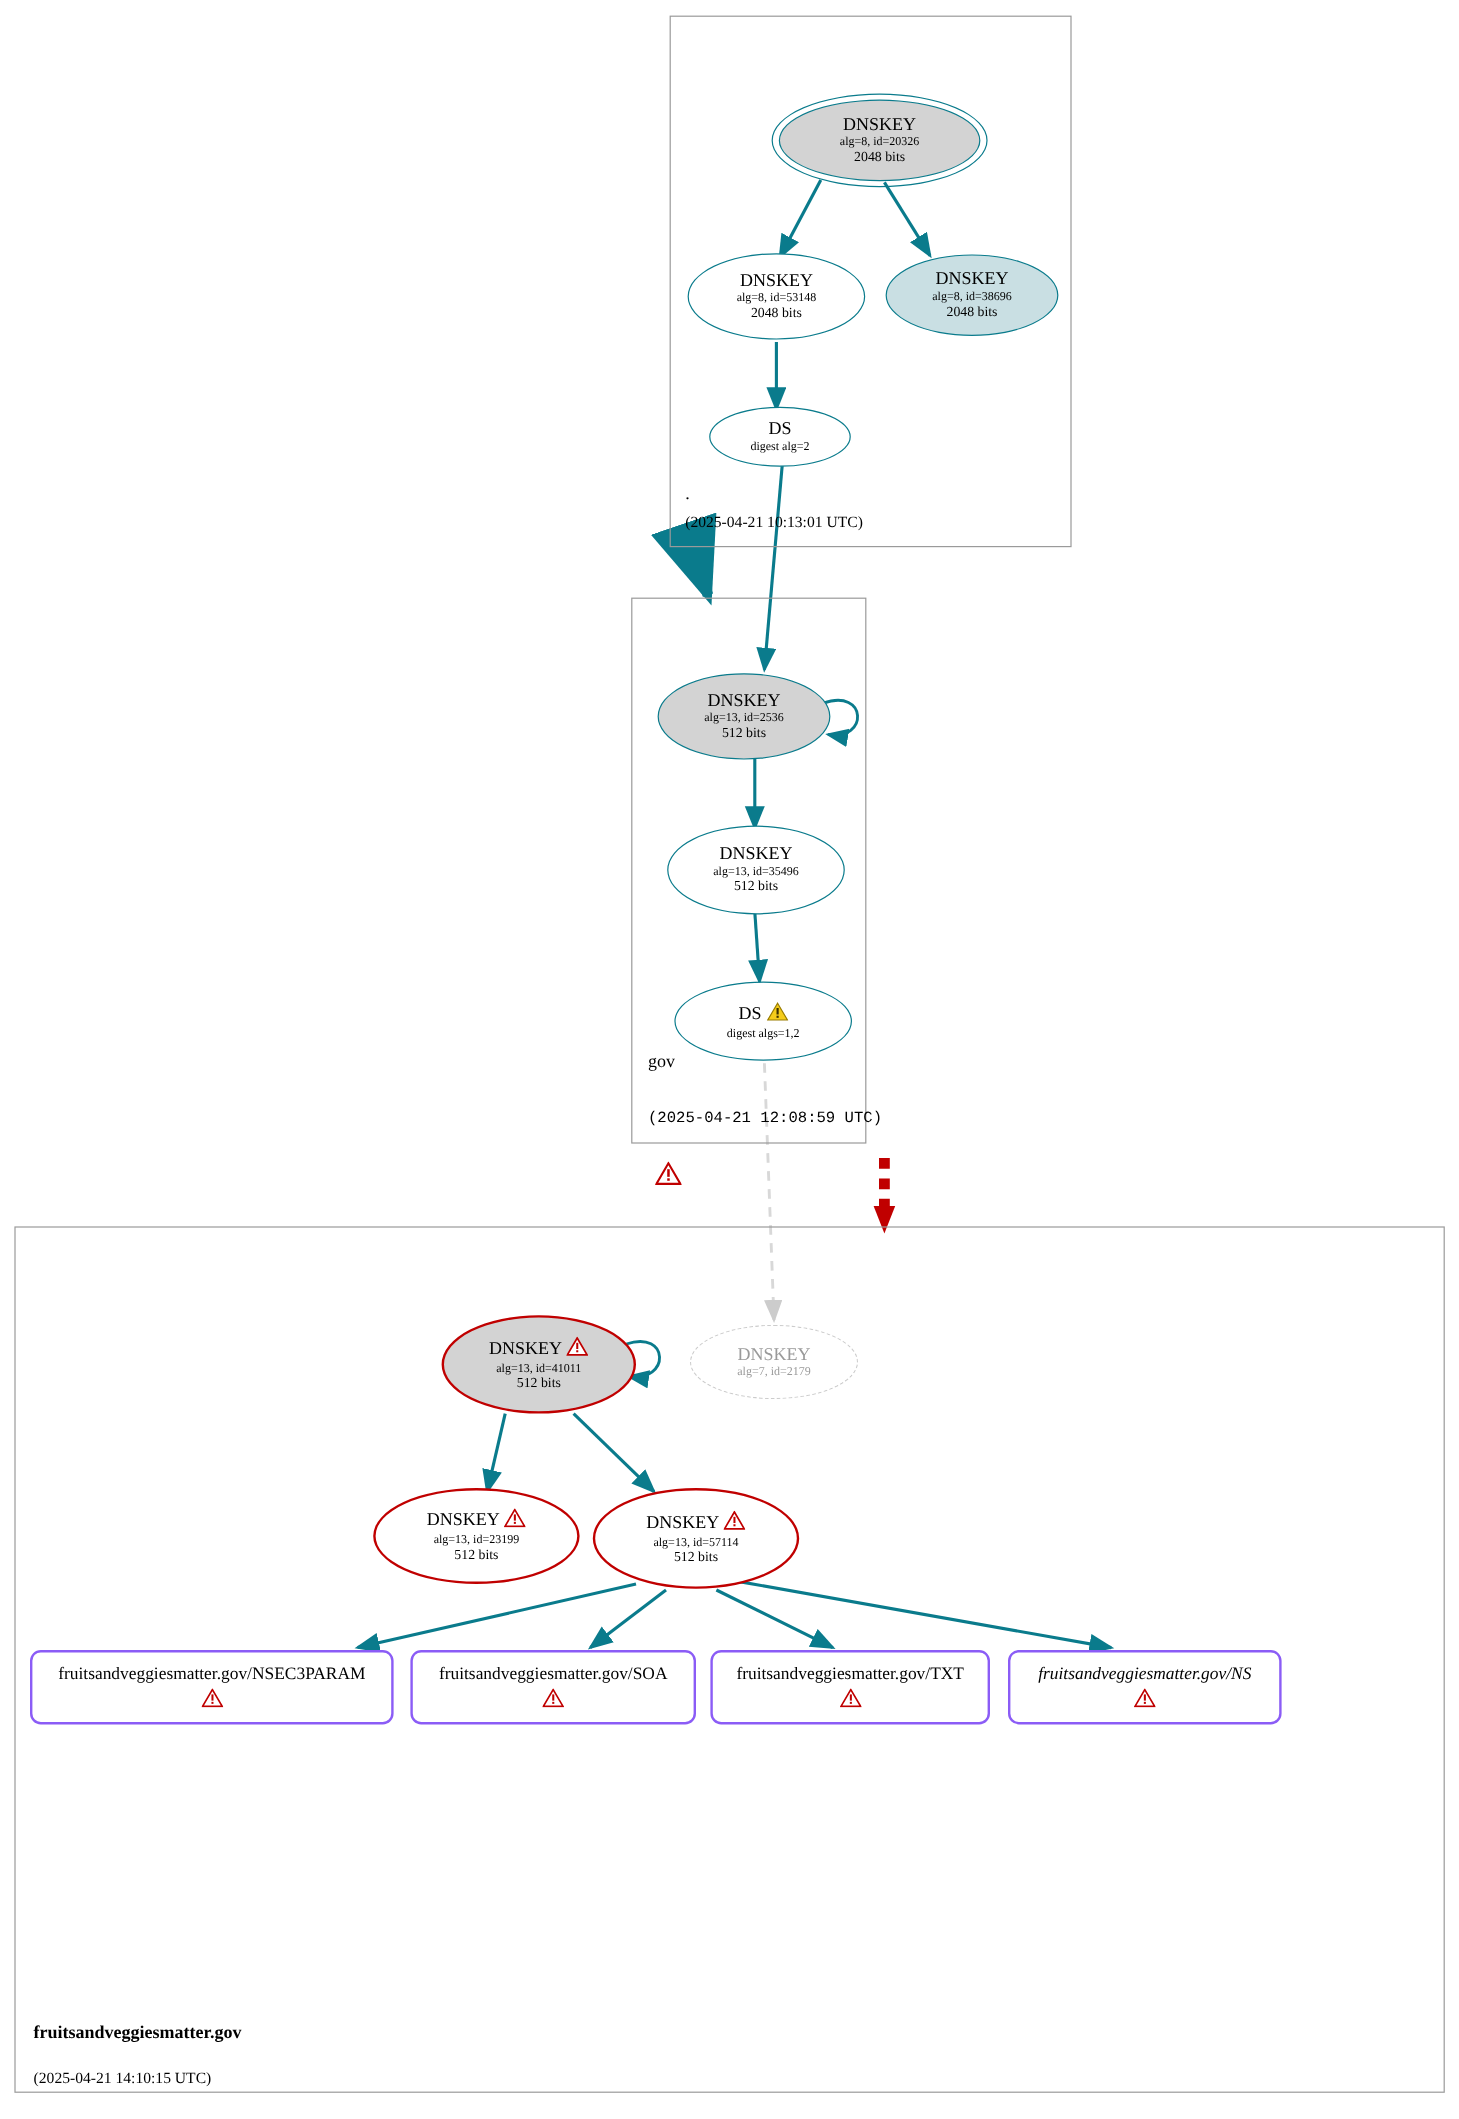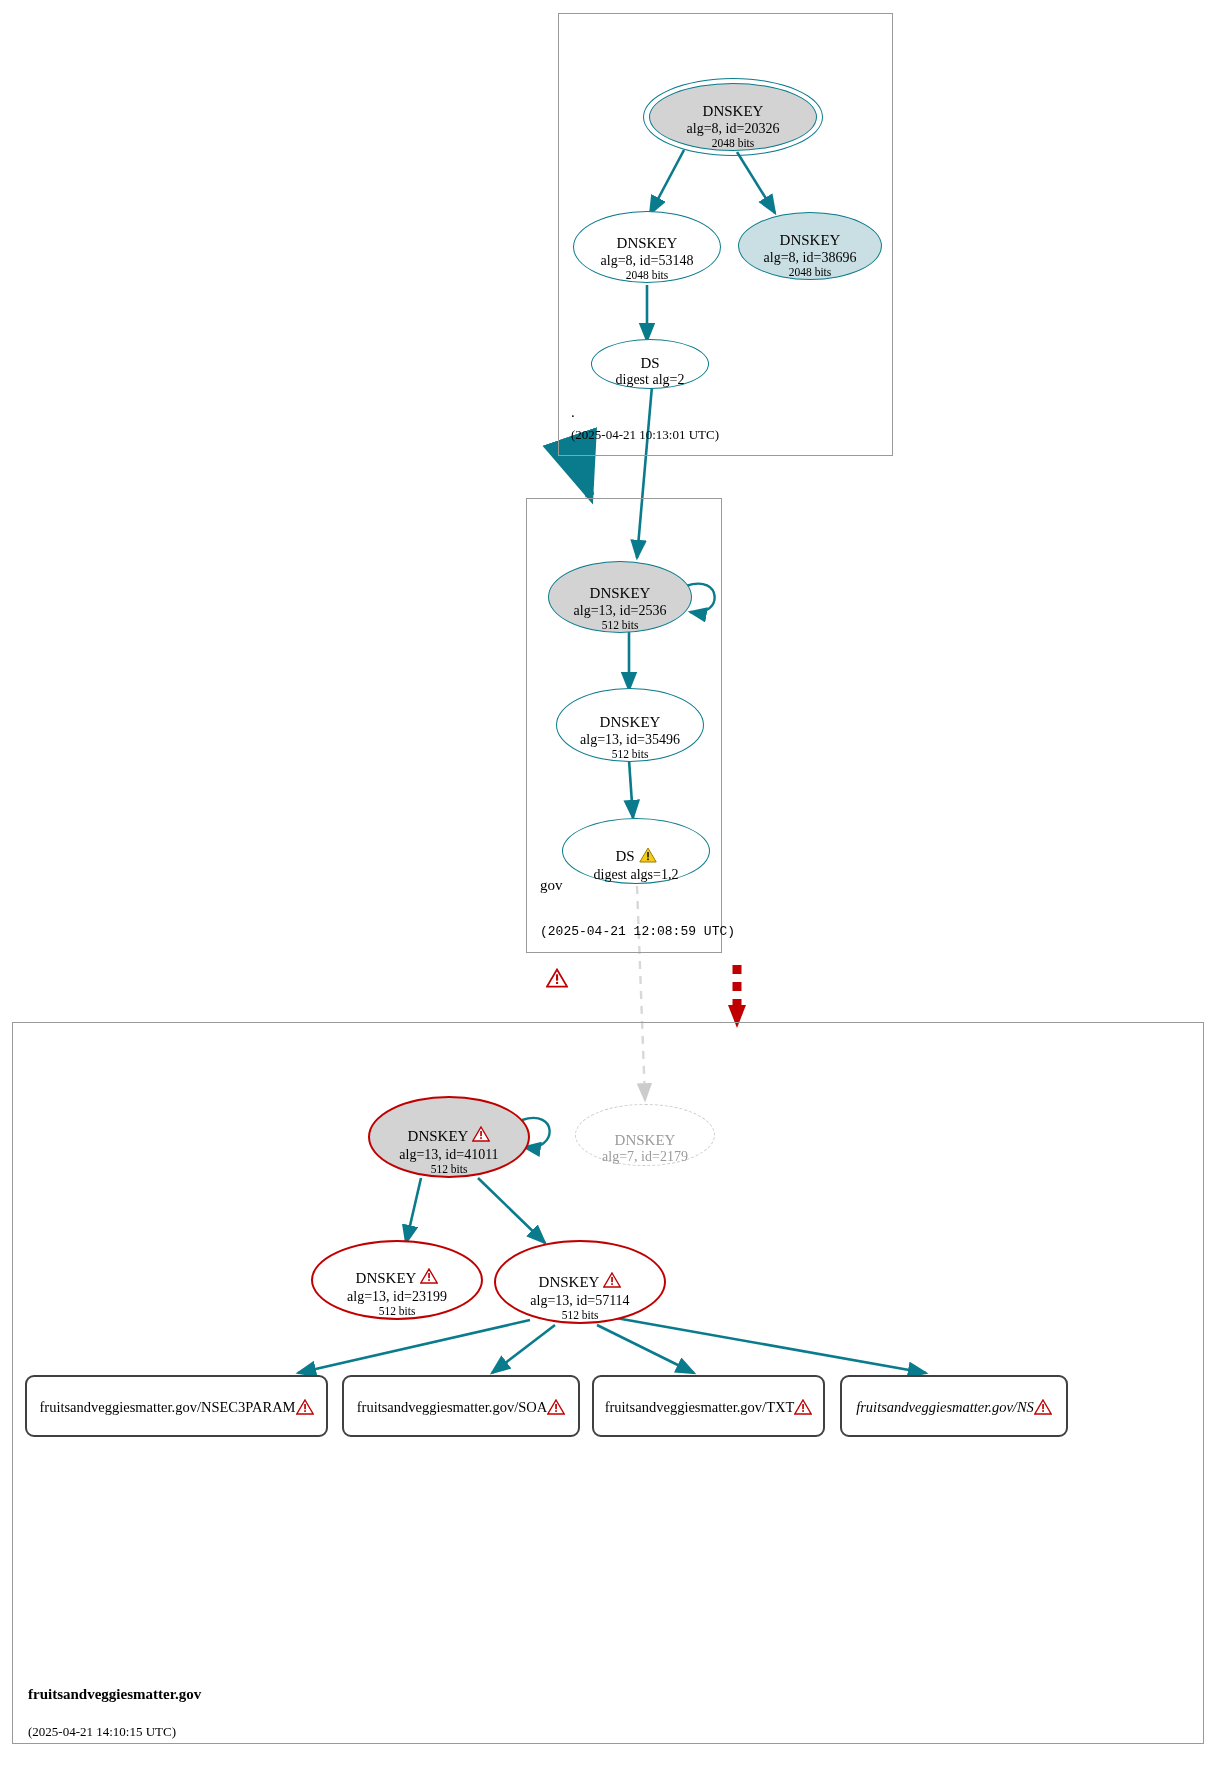--- a/index.html
+++ b/index.html
@@ -41,49 +41,48 @@
     display: flex;
     flex-direction: column;
     align-items: center;
     justify-content: center;
     text-align: center;
     line-height: 1.15;
     color: #000;
   }
   .ellipse {
     border-radius: 50%;
-    justify-content: flex-end;
   }
   .node .l1 { font-size: 15px; }
-  .node .l2 { font-size: 14px; }
+  .node .l2 { font-size: 10px; }
   .node .l3 { font-size: 11.5px; }
 
   .teal-stroke { border: 1.6px solid #0a7b8c; background: #ffffff; }
   .teal-fill   { border: 1.6px solid #0a7b8c; background: #d3d3d3; }
   .teal-fill-blue { border: 1.6px solid #0a7b8c; background: #c9dfe3; }
   .red-stroke  { border: 2px solid #c00000; background: #ffffff; }
   .red-fill    { border: 2px solid #c00000; background: #d3d3d3; }
   .gray-dashed { border: 1.6px dashed #cccccc; background: #ffffff; color: #8a8a8a; }
   .gray-dashed .l1, .gray-dashed .l2 { color: #9a9a9a; }
 
   .double-ring {
     position: absolute;
     border: 1.6px solid #0a7b8c;
     border-radius: 50%;
     box-sizing: border-box;
   }
 
   .rrset {
     position: absolute;
     box-sizing: border-box;
-    border: 2px solid #404040;
+    border: 2px solid #8b5cf6;
     border-radius: 9px;
     background: #ffffff;
     display: flex;
-    flex-direction: row;
+    flex-direction: column;
     align-items: center;
     justify-content: center;
     font-size: 14.5px;
     color: #000;
     padding-top: 2px;
   }
   .warn {
     display: inline-block;
     vertical-align: middle;
   }

